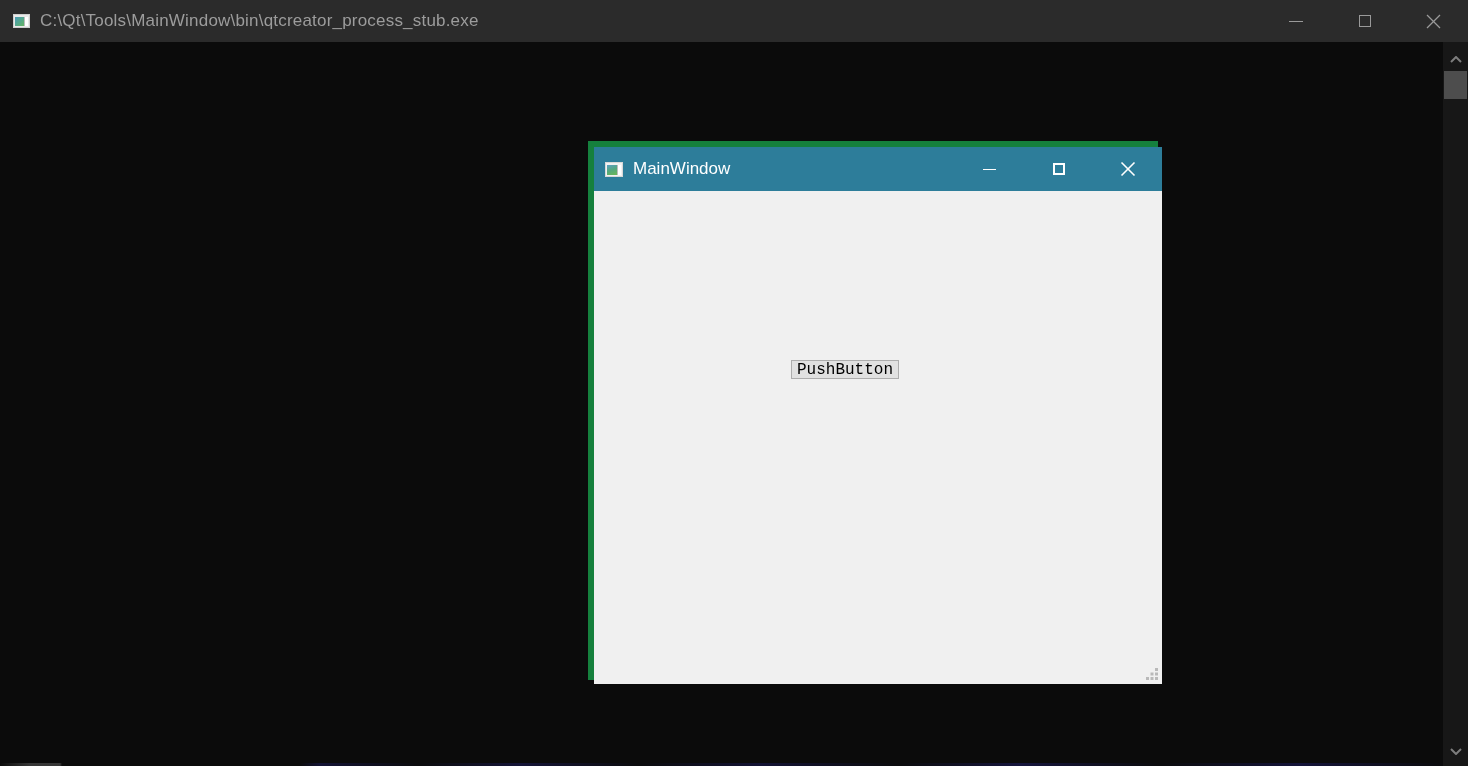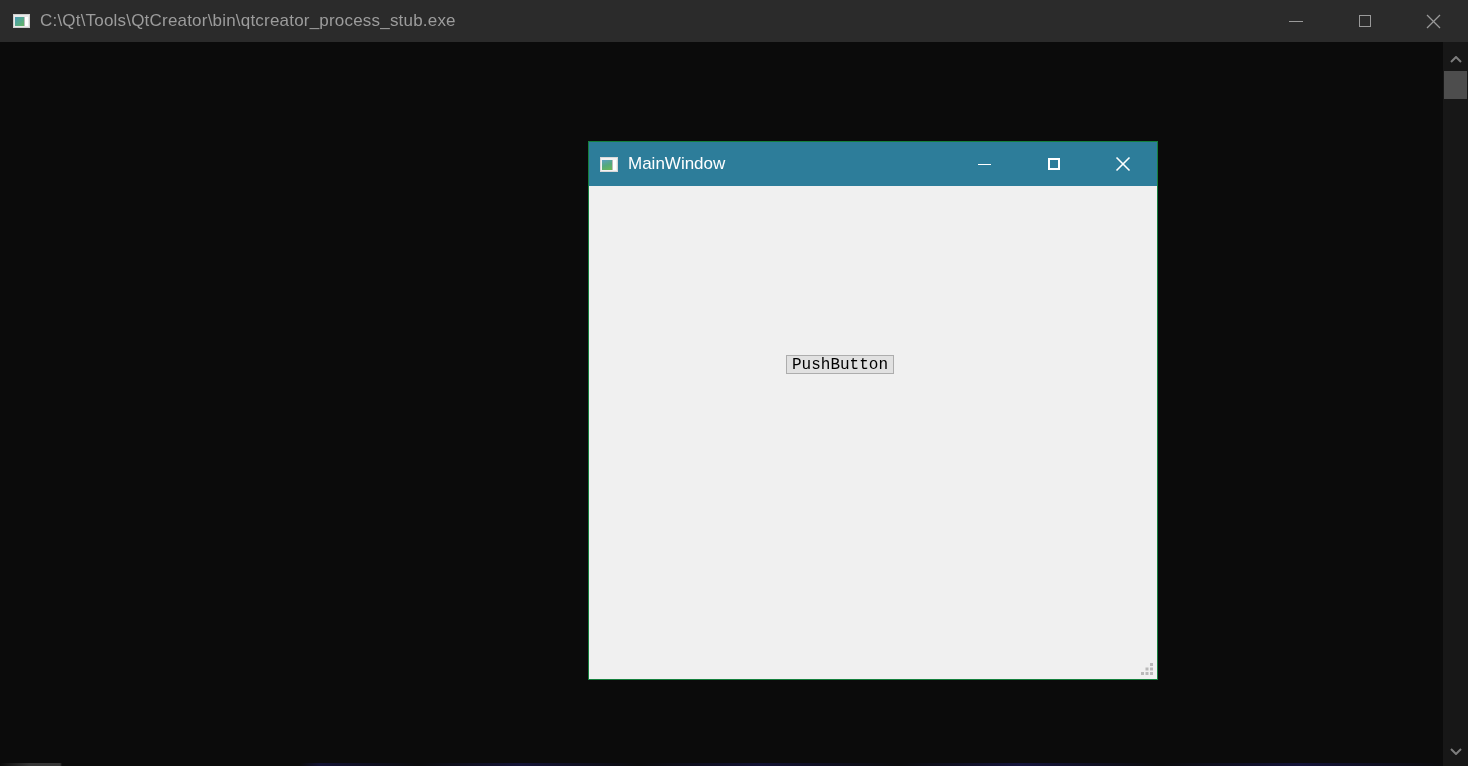--- a/index.html
+++ b/index.html
@@ -120,21 +120,21 @@
     left: 1px; top: 29px;
     width: 23px; height: 28px;
     background: #4d4d4d;
   }
 
   
   .app-window {
     position: absolute;
     left: 588px; top: 141px;
     width: 570px; height: 539px;
-    border: 1px solid #15803d;
+    border: 6px solid #15803d;
     box-sizing: border-box;
     background: #f0f0f0;
   }
   .app-titlebar {
     position: absolute;
     left: 0; top: 0;
     width: 568px; height: 44px;
     background: #2d7d9a;
     display: flex;
     align-items: center;
@@ -224,21 +224,21 @@
 
   <div class="console-content">
     <div class="desktop-edge"></div>
   </div>
 
   <div class="console-titlebar">
     <div class="console-app-icon">
       <div class="pane-left"></div>
       <div class="pane-right"></div>
     </div>
-    <div class="console-title-text">C:\Qt\Tools\QtCreator\bin\qtcreator_process_stub.exe</div>
+    <div class="console-title-text">C:\Qt\Tools\MainWindow\bin\qtcreator_process_stub.exe</div>
     <div class="console-controls">
       <div class="winbtn">
         <div class="glyph-min-dark"></div>
       </div>
       <div class="winbtn">
         <div class="glyph-max-dark"></div>
       </div>
       <div class="winbtn">
         <svg width="15" height="15" viewBox="0 0 15 15">
           <line x1="1" y1="1" x2="14" y2="14" stroke="#9a9a9a" stroke-width="1.3"></line>

